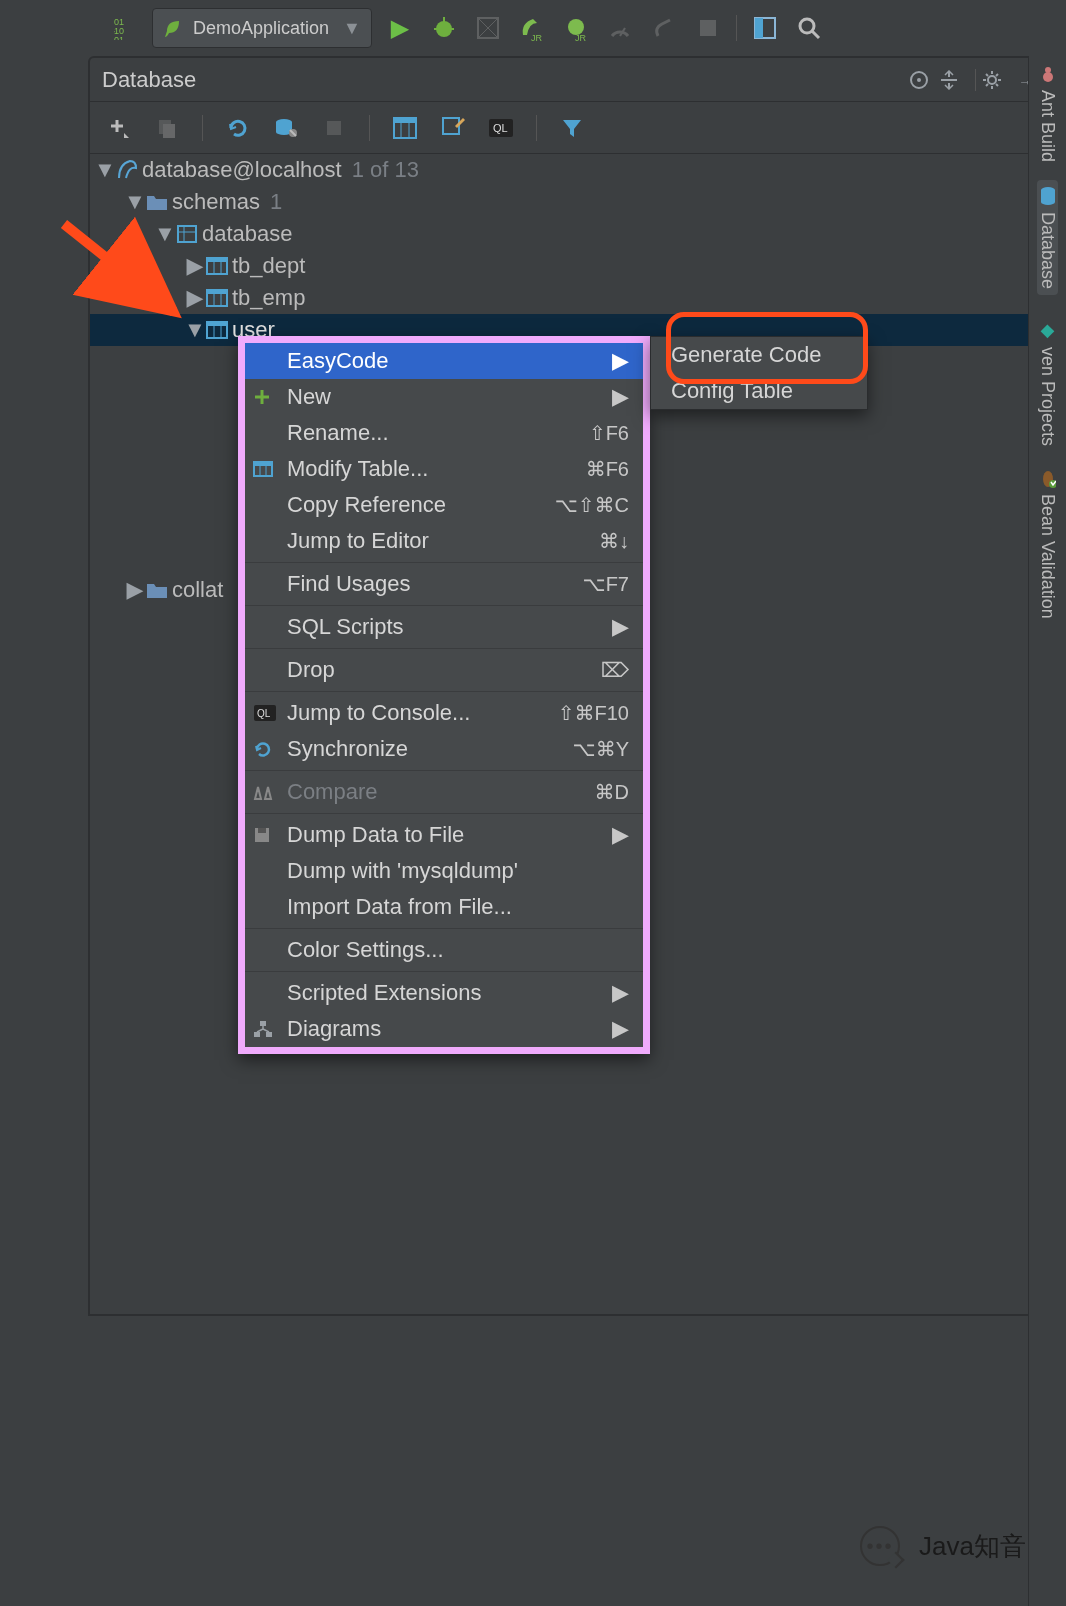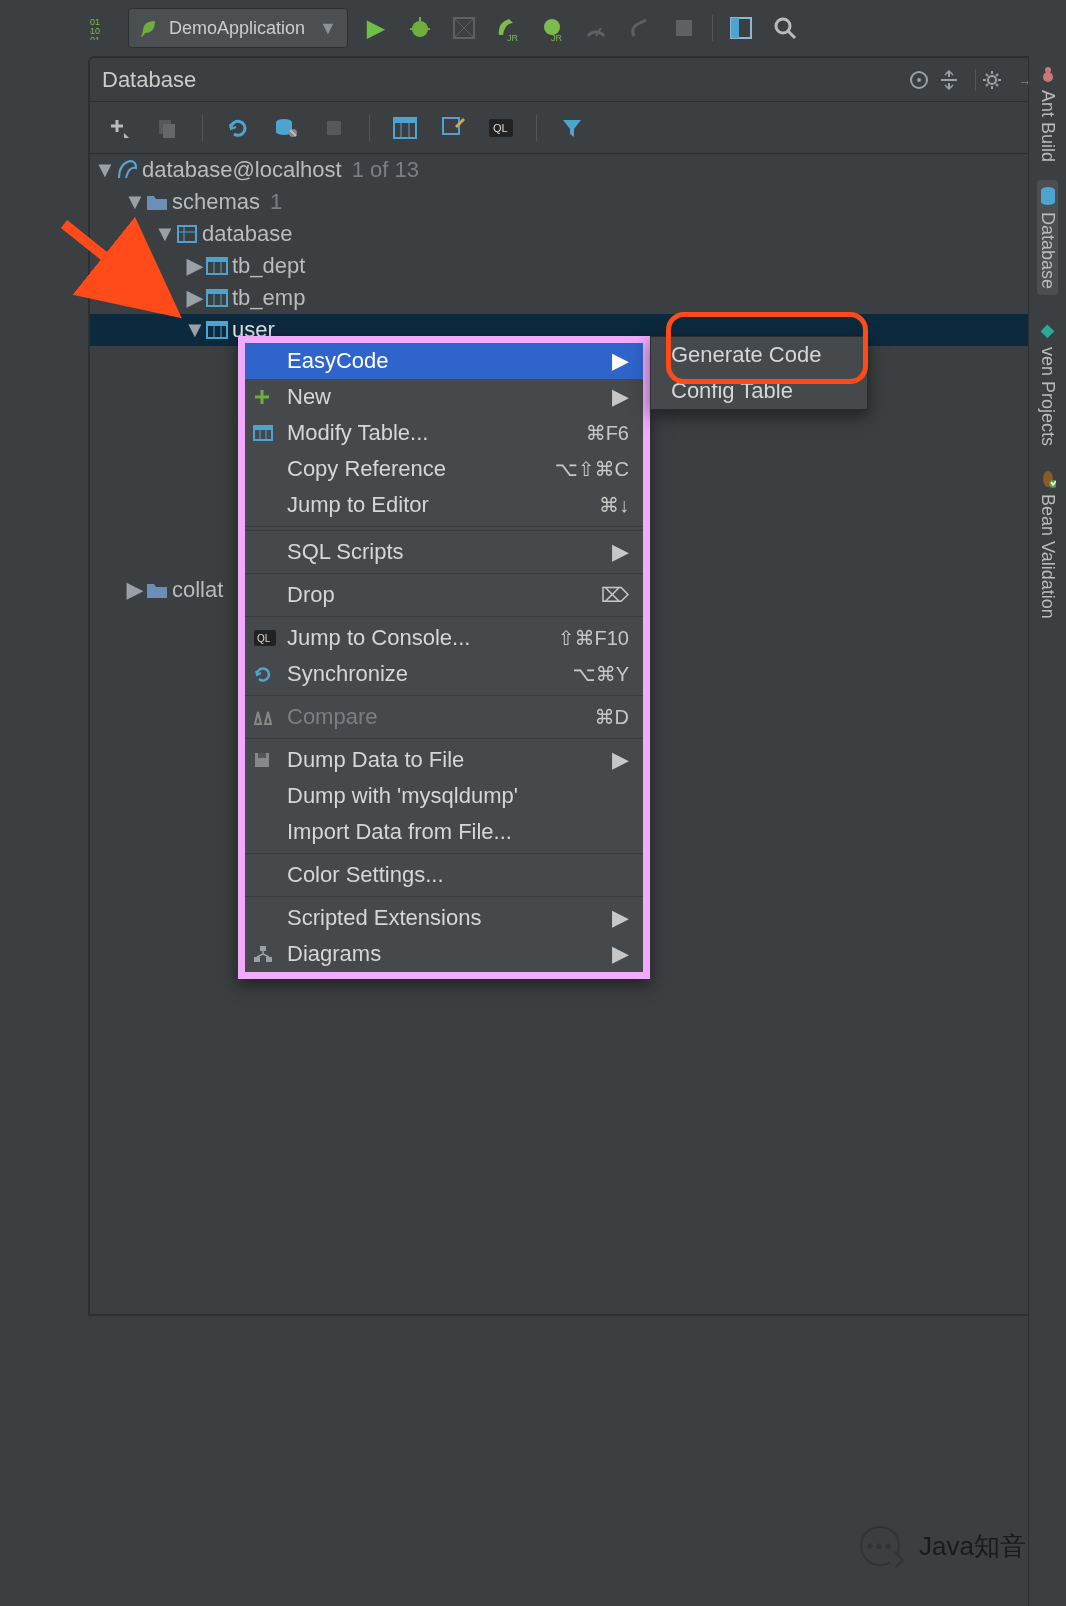--- a/index.html
+++ b/index.html
@@ -11,21 +11,21 @@
     position: relative;
     overflow: hidden;
   }
 
   
   .top-toolbar {
     position: absolute; top: 0; left: 0; right: 0;
     height: 56px;
     background: #3c3f41;
     display: flex; align-items: center;
-    padding-left: 84px; gap: 12px;
+    padding-left: 108px; gap: 12px;
   }
   .tb-icon {
     width: 32px; height: 32px;
     display:flex; align-items:center; justify-content:center;
     color:#9aa0a6;
   }
   .run-cfg {
     display:flex; align-items:center;
     background:#4b4f52; border:1px solid #2d2f31;
     border-radius:4px; padding:4px 10px; height:40px;
@@ -432,40 +432,48 @@
       <span class="ico">
         <svg width="18" height="18">
           <line x1="9" y1="2" x2="9" y2="16" stroke="#6eaf3e" stroke-width="3"></line>
           <line x1="2" y1="9" x2="16" y2="9" stroke="#6eaf3e" stroke-width="3"></line>
         </svg>
       </span>
       <span>New</span>
       <span class="sub">▶</span>
     </div>
     <div class="ctx-item">
+      <span>Rename...</span>
+      <span class="kbd">⇧F6</span>
+    </div>
+    <div class="ctx-item">
       <span class="ico">
         <svg width="20" height="16">
           <rect x="1" y="1" width="18" height="14" fill="none" stroke="#4fa3d1" stroke-width="2"></rect>
           <rect x="1" y="1" width="18" height="4" fill="#4fa3d1"></rect>
           <line x1="7" y1="1" x2="7" y2="15" stroke="#4fa3d1"></line>
           <line x1="13" y1="1" x2="13" y2="15" stroke="#4fa3d1"></line>
         </svg>
       </span>
       <span>Modify Table...</span>
       <span class="kbd">⌘F6</span>
     </div>
     <div class="ctx-item">
       <span>Copy Reference</span>
       <span class="kbd">⌥⇧⌘C</span>
     </div>
     <div class="ctx-item">
       <span>Jump to Editor</span>
       <span class="kbd">⌘↓</span>
     </div>
     <div class="ctx-sep"></div>
+    <div class="ctx-item">
+      <span>Find Usages</span>
+      <span class="kbd">⌥F7</span>
+    </div>
     <div class="ctx-sep"></div>
     <div class="ctx-item">
       <span>SQL Scripts</span>
       <span class="sub">▶</span>
     </div>
     <div class="ctx-sep"></div>
     <div class="ctx-item">
       <span>Drop</span>
       <span class="kbd">⌦</span>
     </div>

